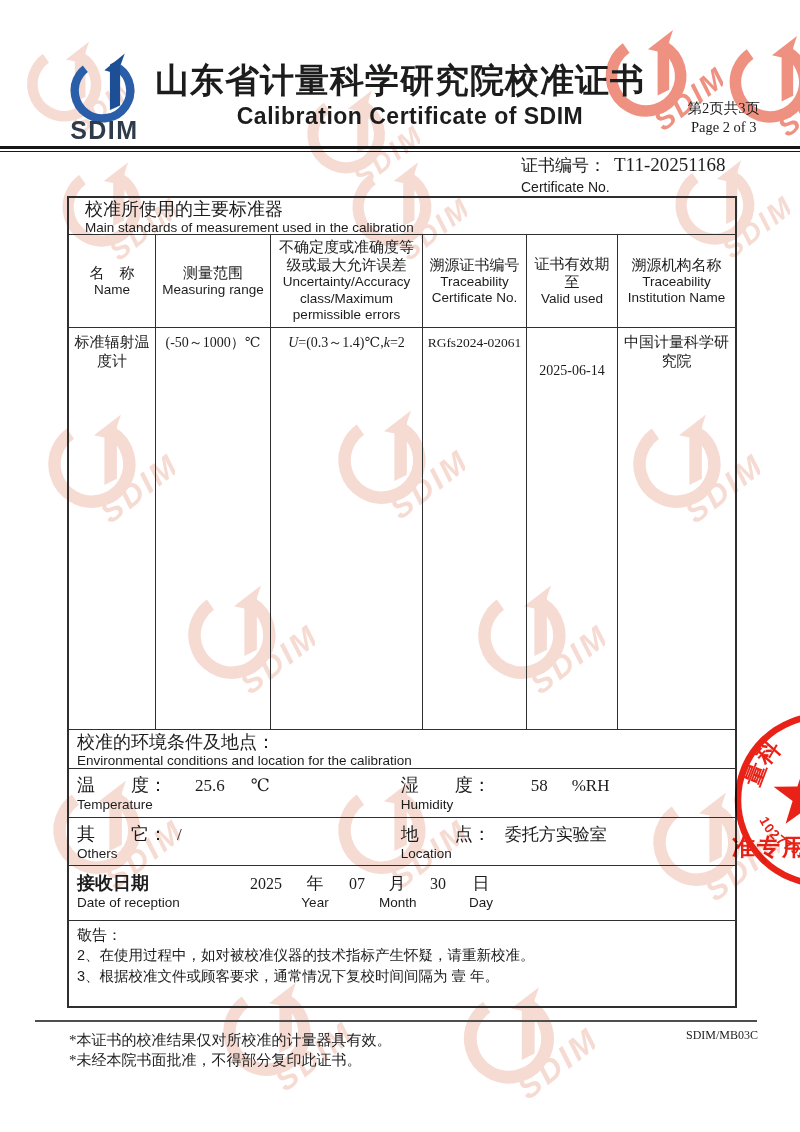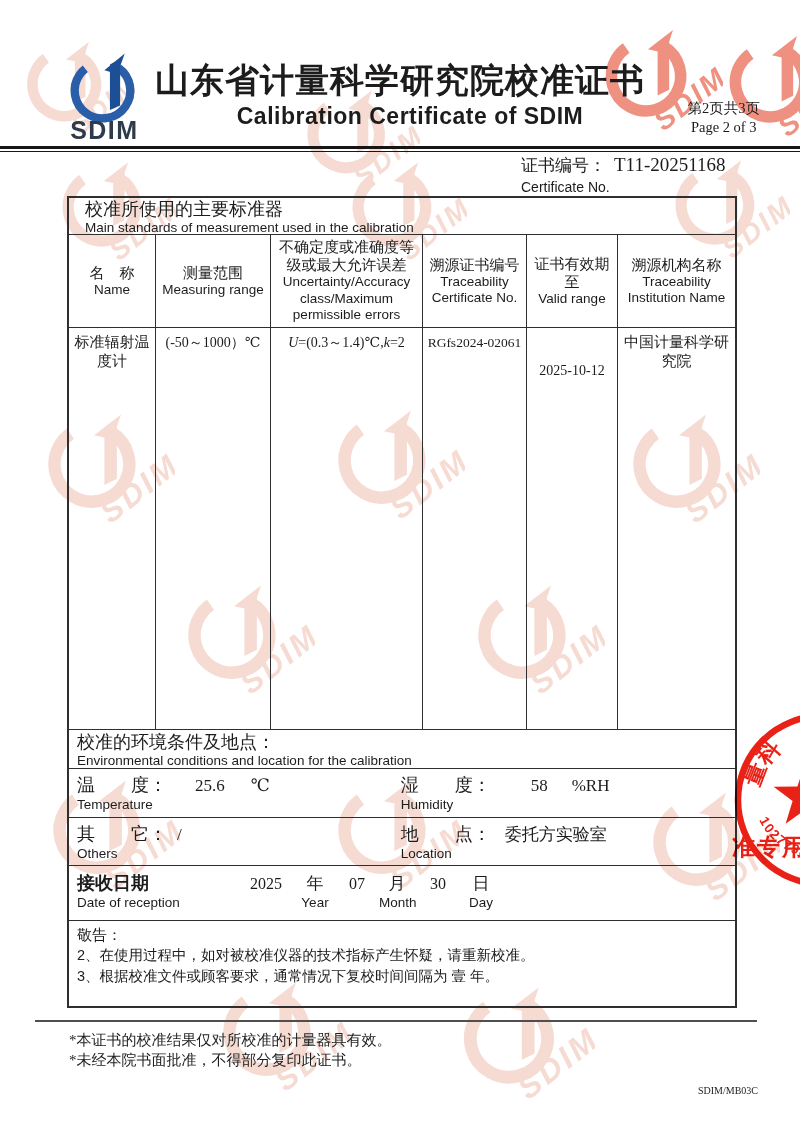--- a/index.html
+++ b/index.html
@@ -75,21 +75,21 @@
   .r-date .den.first { text-align:left; }
 
   .r-notes { height:86px; padding:4px 0 0 8px; }
   .r-notes .nt { font-size:15px; line-height:20px; }
   .r-notes .ni { font-size:14.5px; line-height:20.5px; }
 
   
   .sep-line { position:absolute; left:35px; top:1020px; width:722px; z-index:1;
     border-top:2px solid #4f4f4f; }
   .footnotes { position:absolute; left:69px; top:1031px; z-index:1; font-size:15px; line-height:19.5px; }
-  .doccode { position:absolute; right:42px; top:1085px; z-index:1; font-size:10px;text-align:right; }
+  .doccode { position:absolute; right:42px; top:1028px; z-index:1; font-size:12px;text-align:right; }
 
   
   .stamp { position:absolute; left:730px; top:703px; width:200px; height:200px; z-index:3;
     mix-blend-mode:multiply; opacity:.95; color:#e81509; }
   .stamp svg { width:100%; height:100%; }
 </style>
 </head>
 <body>
 
 <div class="wm" style="left:20px;top:40px;width:115px;height:124px;">
@@ -285,23 +285,23 @@
     <div class="col c3">
       <div class="hcell sans">
         <div class="cn">溯源证书编号</div>
         <div class="en">Traceability Certificate No.</div>
       </div>
       <div class="dcell xsmall">RGfs2024-02061</div>
     </div>
     <div class="col c4">
       <div class="hcell sans">
         <div class="cn">证书有效期至</div>
-        <div class="en">Valid range</div>
-      </div>
-      <div class="dcell small">2025-10-12</div>
+        <div class="en">Valid used</div>
+      </div>
+      <div class="dcell small">2025-06-14</div>
     </div>
     <div class="col c5">
       <div class="hcell sans">
         <div class="cn">溯源机构名称</div>
         <div class="en">Traceability Institution Name</div>
       </div>
       <div class="dcell">中国计量科学研究院</div>
     </div>
   </div>
 

